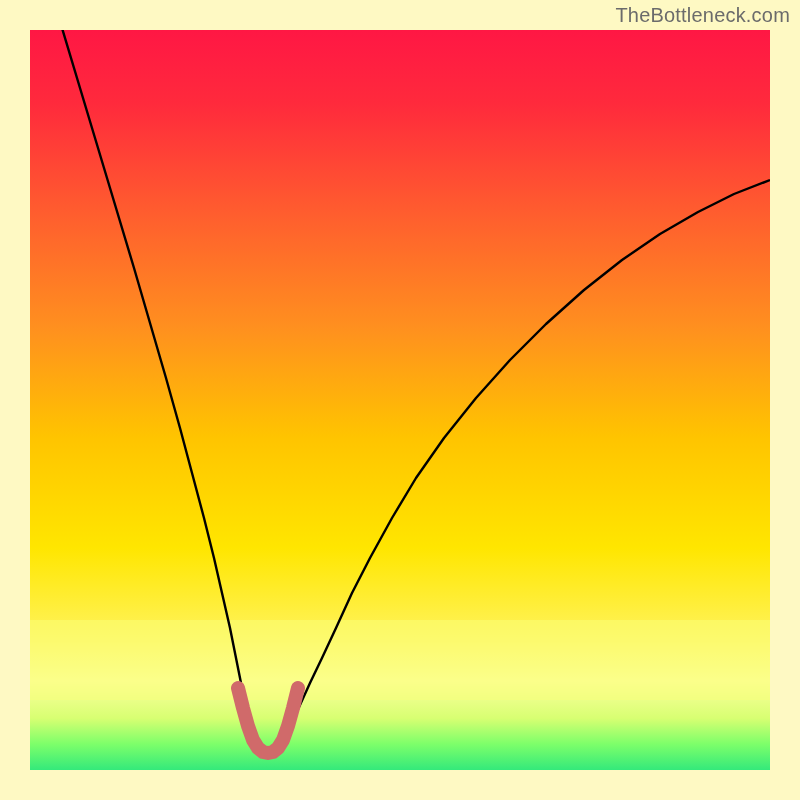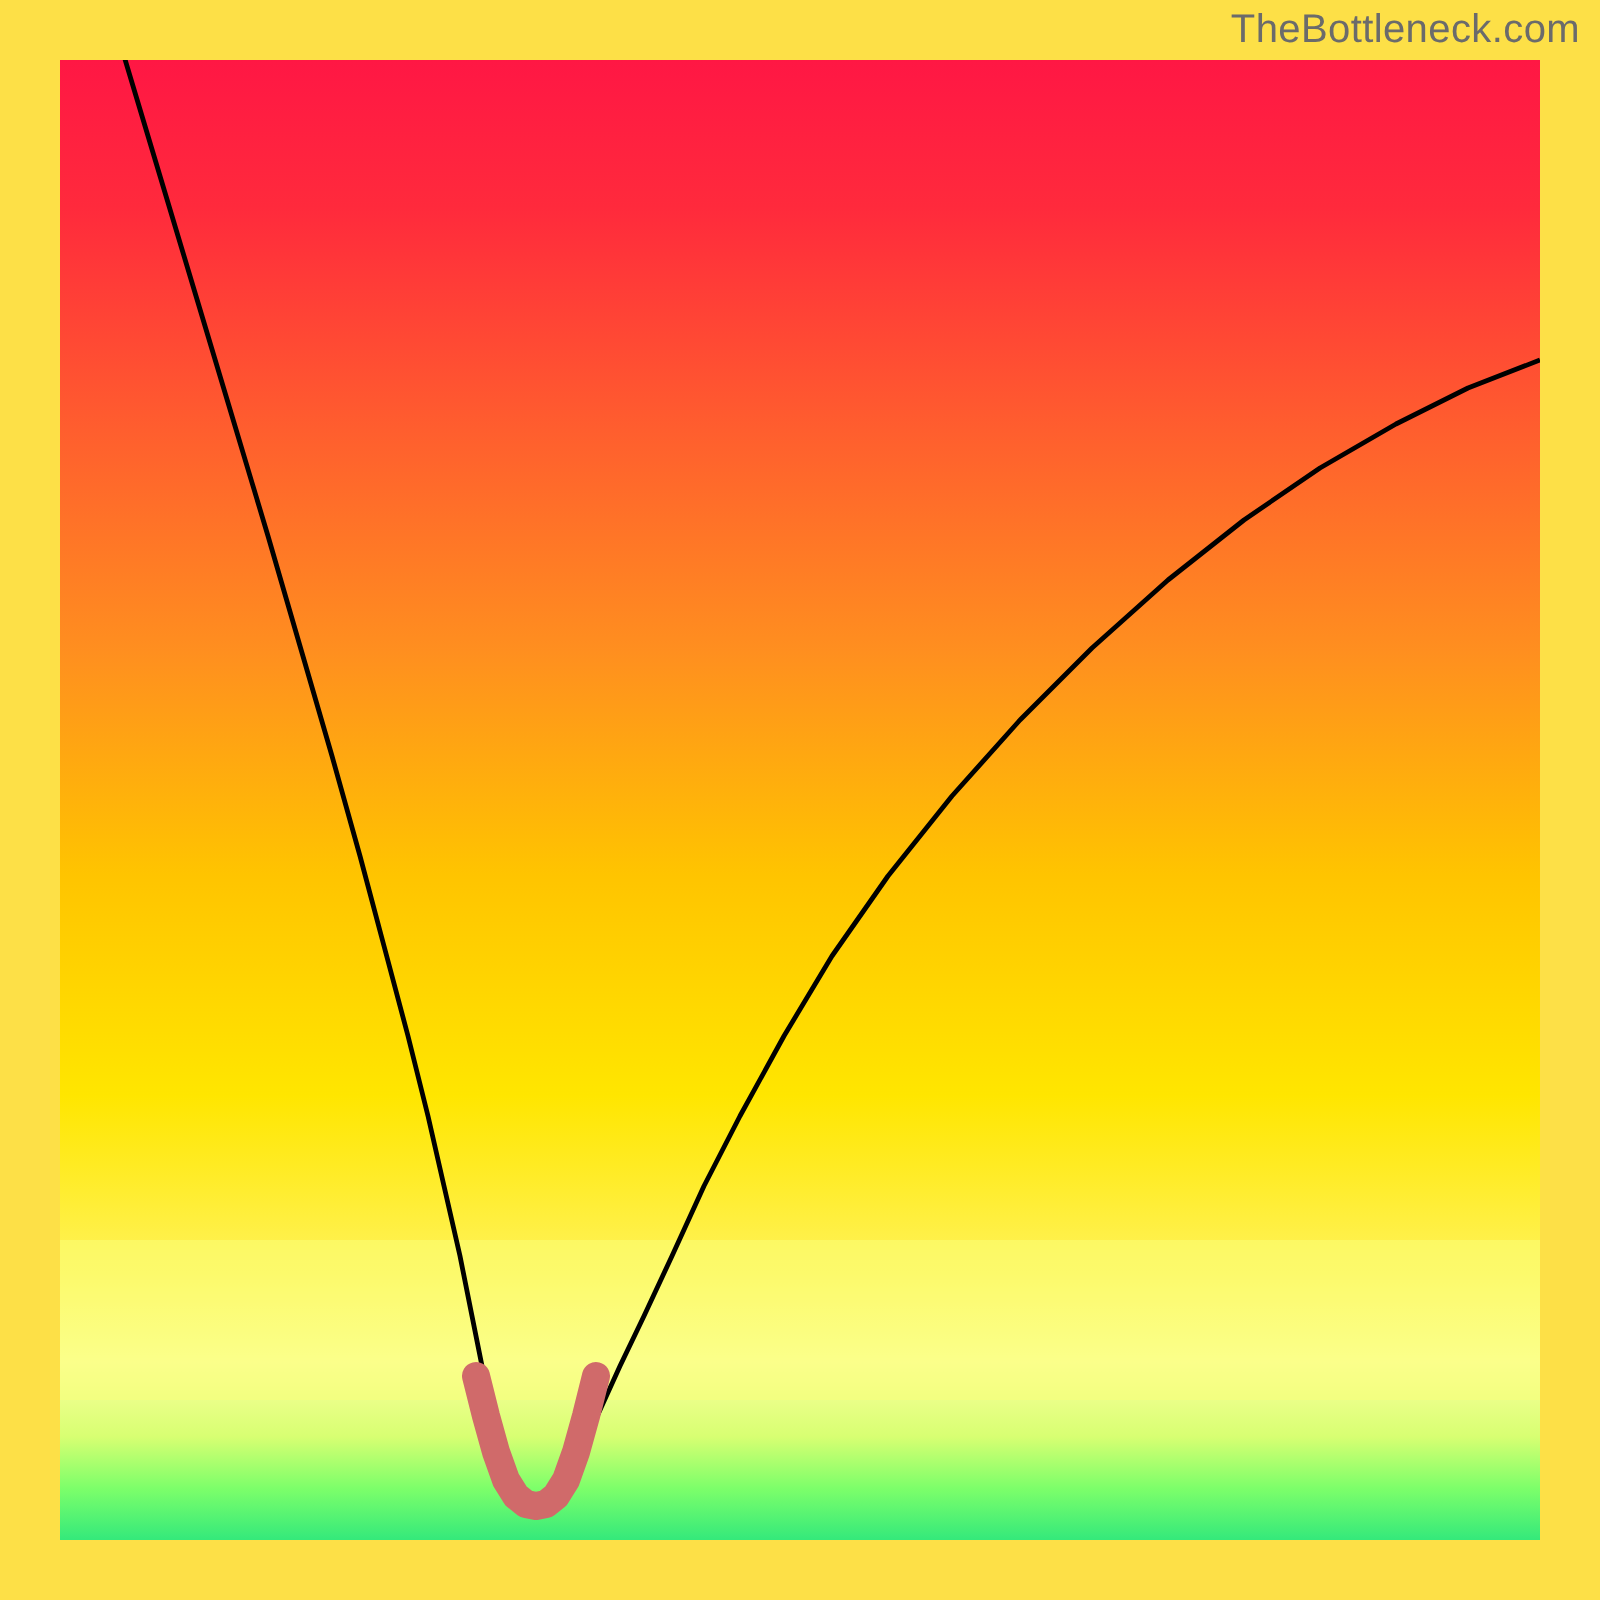--- a/index.html
+++ b/index.html
@@ -8,21 +8,21 @@
     width: 800px;
     height: 800px;
     background: #000;
     font-family: Arial, Helvetica, sans-serif;
     overflow: hidden;
   }
   .frame {
     position: absolute;
     left: 0; top: 0;
     width: 800px; height: 800px;
-    background: #fde047;
+    background: #fef9c3;
   }
   .watermark {
     position: absolute;
     top: 4px;
     right: 10px;
     color: #6b6b6b;
     font-size: 20px;
     letter-spacing: 0.2px;
     z-index: 50;
     user-select: none;

